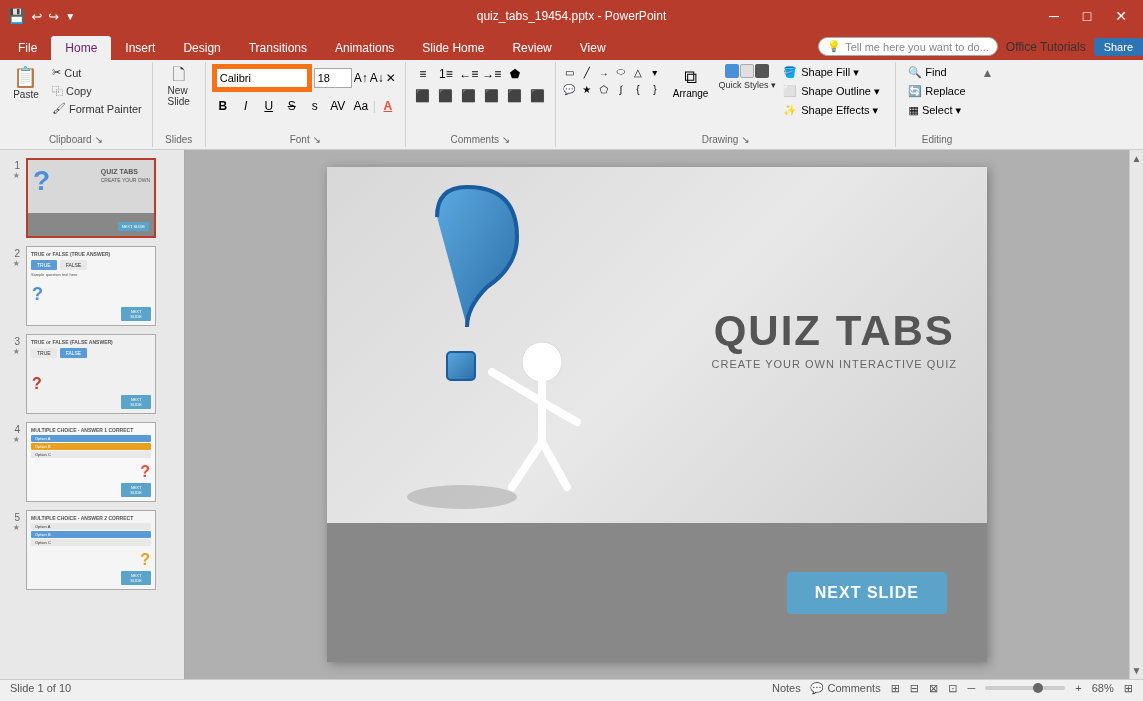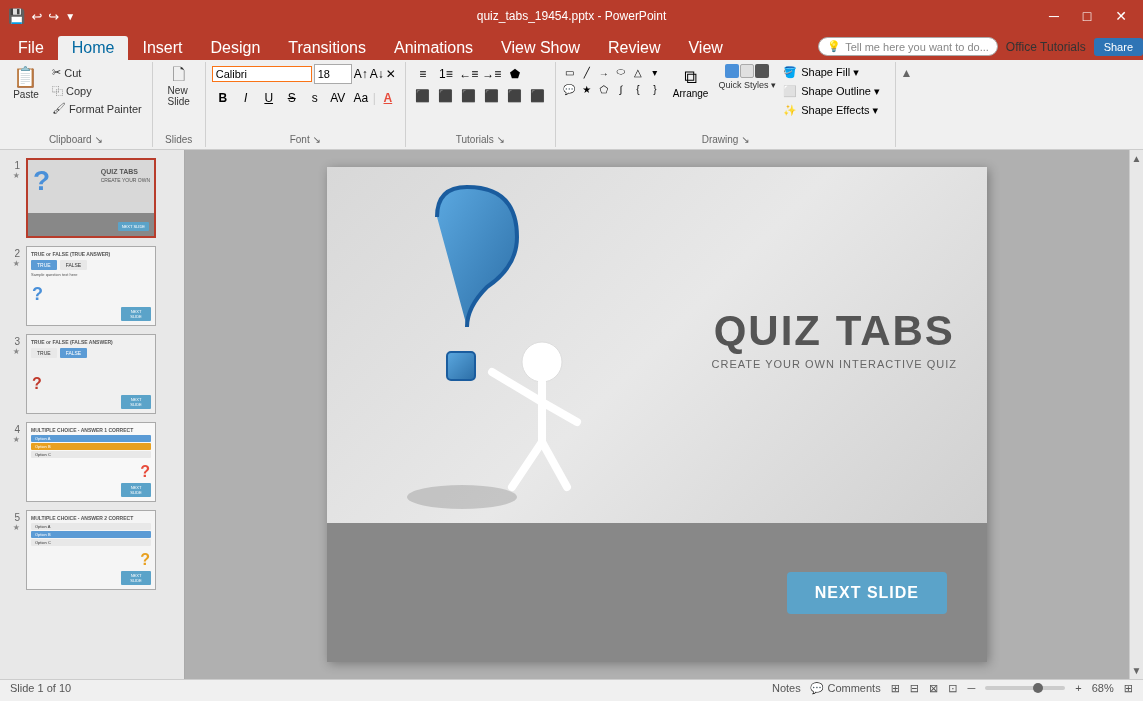--- a/index.html
+++ b/index.html
@@ -24,30 +24,30 @@
     .ribbon-tabs {
       background: #b83c2b;
       height: 28px;
       display: flex;
       align-items: flex-end;
       padding-left: 4px;
     }
     .ribbon-tab {
       padding: 4px 14px;
       color: white;
-      font-size: 16px;
+      font-size: 12px;
       cursor: pointer;
       border-radius: 3px 3px 0 0;
       height: 24px;
       display: flex;
       align-items: center;
     }
     .ribbon-tab.active {
       background: #f0f0f0;
-      color: #0369a1;
+      color: #701a75;
     }
 
     
     .ribbon {
       background: #f0f0f0;
       border-bottom: 1px solid #ccc;
       height: 90px;
       display: flex;
       align-items: stretch;
       padding: 2px 0;
@@ -96,21 +96,21 @@
       cursor: pointer;
       border-radius: 2px;
       font-size: 11px;
       color: #333;
       gap: 3px;
       white-space: nowrap;
     }
     .ribbon-col { display: flex; flex-direction: column; gap: 1px; }
     .font-size-row { display: flex; align-items: center; gap: 2px; margin-bottom: 2px; }
     .font-name-box {
-      width: 110px; height: 16px; border: 1px solid #f97316;
+      width: 110px; height: 28px; border: 5px solid #f97316;
       font-size: 11px; padding: 0 3px; background: white;
     }
     .font-size-box { width: 38px; height: 20px; border: 1px solid #aaa; font-size: 11px; padding: 0 3px; background: white; }
     .format-row { display: flex; align-items: center; gap: 1px; }
     .fmt-btn { width: 22px; height: 20px; border: 1px solid transparent; border-radius: 2px; cursor: pointer; font-size: 12px; display: flex; align-items: center; justify-content: center; background: transparent; }
     .fmt-btn.bold { font-weight: bold; }
     .fmt-btn.italic { font-style: italic; }
     .fmt-btn.underline { text-decoration: underline; }
     .shape-icon { width: 16px; height: 16px; display: inline-flex; align-items: center; justify-content: center; font-size: 10px; cursor: pointer; }
 
@@ -405,21 +405,21 @@
   </div>
 </div>
 
 <div class="ribbon-tabs">
   <div class="ribbon-tab">File</div>
   <div class="ribbon-tab active">Home</div>
   <div class="ribbon-tab">Insert</div>
   <div class="ribbon-tab">Design</div>
   <div class="ribbon-tab">Transitions</div>
   <div class="ribbon-tab">Animations</div>
-  <div class="ribbon-tab">View Show</div>
+  <div class="ribbon-tab">Slide Home</div>
   <div class="ribbon-tab">Review</div>
   <div class="ribbon-tab">View</div>
   <div style="margin-left:auto; display:flex; align-items:center; gap:8px; padding-bottom:4px;">
     <div class="tell-me-box">
       <span style="color:#888;">💡</span>
       <span style="color:#888;font-size:11px;">Tell me here you want to do...</span>
     </div>
     <button class="office-tut-btn">Office Tutorials</button>
     <button class="share-btn">Share</button>
   </div>
@@ -487,21 +487,21 @@
       </div>
       <div class="format-row">
         <button class="fmt-btn">⬛</button>
         <button class="fmt-btn">⬛</button>
         <button class="fmt-btn">⬛</button>
         <button class="fmt-btn">⬛</button>
         <button class="fmt-btn">⬛</button>
         <button class="fmt-btn">⬛</button>
       </div>
     </div>
-    <div class="ribbon-group-label">Tutorials ↘</div>
+    <div class="ribbon-group-label">Comments ↘</div>
   </div>
 
   <div class="ribbon-group" style="min-width:300px;">
     <div style="display:flex;flex-direction:row;gap:4px;align-items:flex-start;flex:1;">
 
       <div style="display:flex;flex-direction:column;gap:1px;">
         <div style="display:flex;gap:1px;">
           <span class="shape-icon">▭</span>
           <span class="shape-icon">╱</span>
           <span class="shape-icon">→</span>
@@ -544,20 +544,28 @@
         </div>
         <div class="shape-eff-btn">
           <span>✨</span>
             <span>Shape Effects ▾</span>
         </div>
       </div>
     </div>
     <div class="ribbon-group-label">Drawing ↘</div>
   </div>
 
+  <div class="ribbon-group" style="border-right:none;">
+    <div class="editing-group">
+      <div class="edit-btn">🔍 Find</div>
+      <div class="edit-btn">🔄 Replace</div>
+      <div class="edit-btn">▦ Select ▾</div>
+    </div>
+    <div class="ribbon-group-label">Editing</div>
+  </div>
 
   <div style="display:flex;align-items:flex-start;padding:4px 4px 0 4px;">
     <span class="collapse-ribbon-btn">▲</span>
   </div>
 </div>
 
 <div class="main-area" style="position:relative;">
 
   <div class="slide-panel">
 

